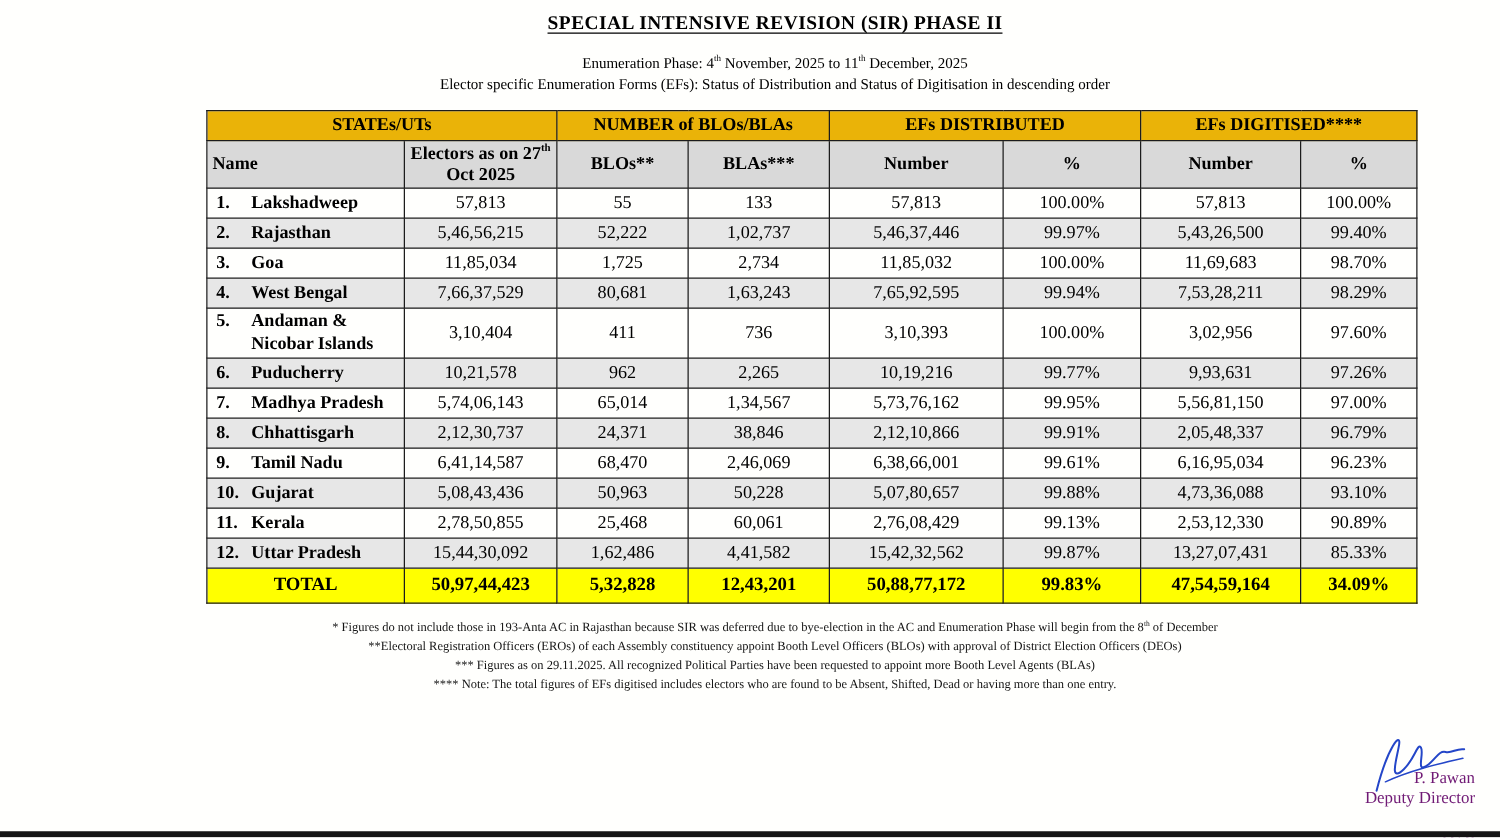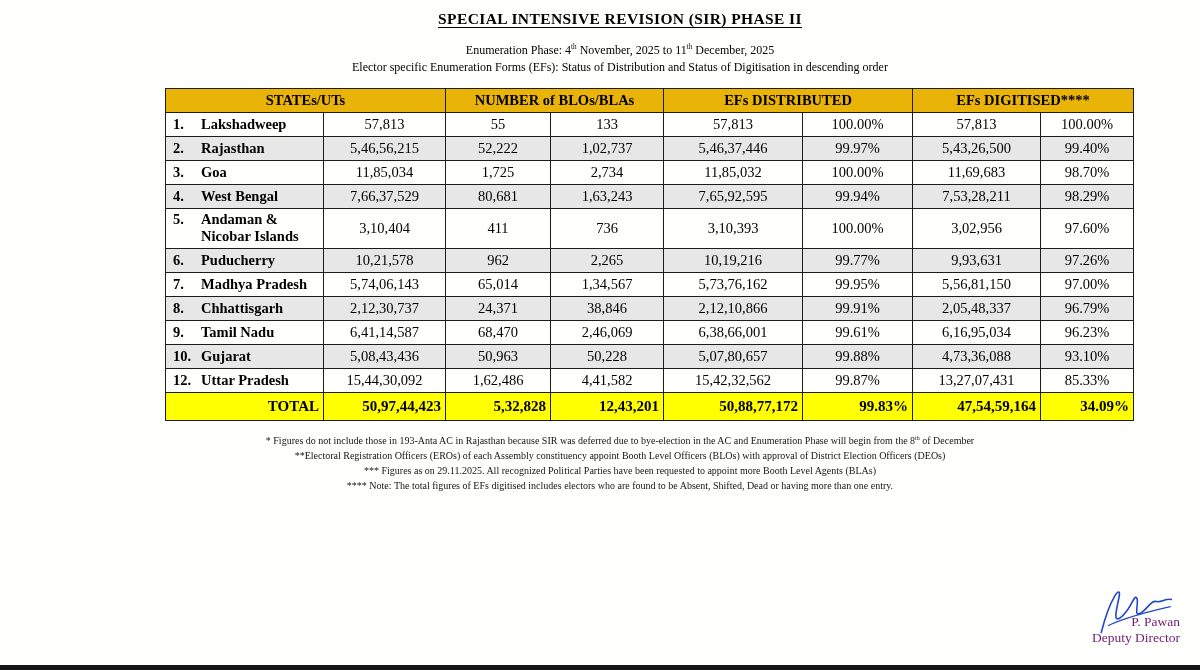--- a/index.html
+++ b/index.html
@@ -22,21 +22,21 @@
   .sir-table th, .sir-table td { border: 1px solid #1c1c1c; padding: 2px 4px; }
   .gh { background: #eab308; font-weight: bold; height: 24px; text-align: center; font-size: 14.5px; }
   .ch { background: #d9d9d9; font-weight: bold; height: 34px; text-align: center; line-height: 1.15; }
   .name-h { text-align: left; padding-left: 7px; }
   tbody td { height: 24px; text-align: center; }
   tbody tr:nth-child(even) { background: #e7e7e7; }
   td.name-cell { text-align: left; padding-left: 7px; }
   .nwrap { display: flex; align-items: flex-start; line-height: 1.2; }
   .rank { flex: 0 0 28px; font-weight: bold; }
   .sname { font-weight: bold; }
-  tfoot td { background: #ffff00; font-weight: bold; height: 28px; text-align: right; font-size: 15px; }
+  tfoot td { background: #ffff00; font-weight: bold; height: 28px; text-align: center; font-size: 15px; }
 
   sup { font-size: .6em; vertical-align: super; line-height: 0; }
 
   .footnotes { margin-top: 12px; text-align: center; font-size: 10px; line-height: 1.5; color: #141414; }
 
   .sig-block { position: absolute; right: 20px; top: 582px; width: 170px; text-align: right; font-size: 13.5px; color: #701a75; }
   .sig-scribble { display: block; margin: 0 2px -18px auto; transform: rotate(-8deg); }
   .pagenum { font-weight: bold; margin-top: 18px; }
 
   .bottom-bar { position: absolute; left: 0; bottom: 0; width: 100%; height: 5px; background: #151515; }
@@ -61,20 +61,30 @@
         <col style="width:128px">
         <col style="width:93px">
     </colgroup>
     <thead>
       <tr>
         <th colspan="2" class="gh">STATEs/UTs</th>
         <th colspan="2" class="gh">NUMBER of BLOs/BLAs</th>
         <th colspan="2" class="gh">EFs DISTRIBUTED</th>
         <th colspan="2" class="gh">EFs DIGITISED****</th>
       </tr>
+      <tr>
+        <th class="ch name-h">Name</th>
+        <th class="ch">Electors as on 27<sup>th</sup> Oct 2025</th>
+        <th class="ch">BLOs**</th>
+        <th class="ch">BLAs***</th>
+        <th class="ch">Number</th>
+        <th class="ch">%</th>
+        <th class="ch">Number</th>
+        <th class="ch">%</th>
+      </tr>
     </thead>
     <tbody>
         <tr>
           <td class="name-cell">
             <div class="nwrap">
               <span class="rank">1.</span>
               <span class="sname">Lakshadweep</span>
             </div>
           </td>
           <td>57,813</td>
@@ -212,20 +222,35 @@
               <span class="sname">Gujarat</span>
             </div>
           </td>
           <td>5,08,43,436</td>
           <td>50,963</td>
           <td>50,228</td>
           <td>5,07,80,657</td>
           <td>99.88%</td>
           <td>4,73,36,088</td>
           <td>93.10%</td>
+        </tr>
+        <tr>
+          <td class="name-cell">
+            <div class="nwrap">
+              <span class="rank">11.</span>
+              <span class="sname">Kerala</span>
+            </div>
+          </td>
+          <td>2,78,50,855</td>
+          <td>25,468</td>
+          <td>60,061</td>
+          <td>2,76,08,429</td>
+          <td>99.13%</td>
+          <td>2,53,12,330</td>
+          <td>90.89%</td>
         </tr>
         <tr>
           <td class="name-cell">
             <div class="nwrap">
               <span class="rank">12.</span>
               <span class="sname">Uttar Pradesh</span>
             </div>
           </td>
           <td>15,44,30,092</td>
           <td>1,62,486</td>

